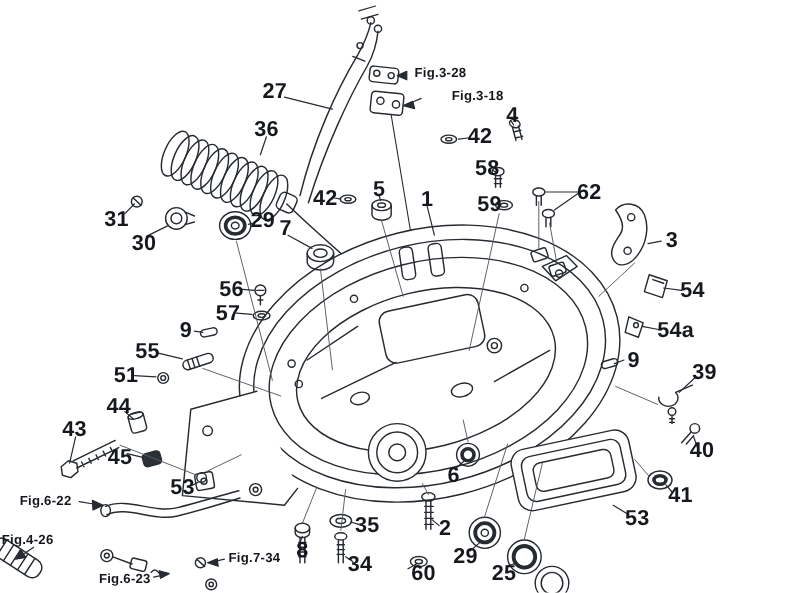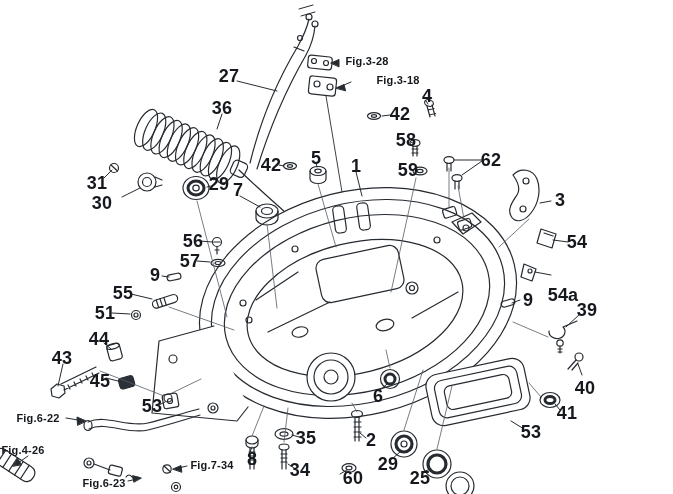--- a/index.html
+++ b/index.html
@@ -367,40 +367,40 @@
       <span class="part-label" style="left: 229px; top: 76px;">27</span>
       <span class="part-label" style="left: 222px; top: 108px;">36</span>
       <span class="part-label fig-ref" style="left: 367px; top: 61px;">Fig.3-28</span>
       <span class="part-label fig-ref" style="left: 378px; top: 80px; margin-left: 20px;">Fig.3-18</span>
       <span class="part-label" style="left: 400px; top: 114px;">42</span>
       <span class="part-label" style="left: 427px; top: 96px;">4</span>
       <span class="part-label" style="left: 406px; top: 140px;">58</span>
       <span class="part-label" style="left: 491px; top: 160px;">62</span>
       <span class="part-label" style="left: 408px; top: 170px;">59</span>
       <span class="part-label" style="left: 97px; top: 183px;">31</span>
-      <span class="part-label" style="left: 102px; top: 203px;">30</span>
+      <span class="part-label" style="left: 120px; top: 203px;">30</span>
       <span class="part-label" style="left: 219px; top: 184px;">29</span>
       <span class="part-label" style="left: 271px; top: 165px;">42</span>
       <span class="part-label" style="left: 316px; top: 158px;">5</span>
       <span class="part-label" style="left: 356px; top: 166px;">1</span>
       <span class="part-label" style="left: 238px; top: 190px;">7</span>
       <span class="part-label" style="left: 560px; top: 200px;">3</span>
       <span class="part-label" style="left: 193px; top: 241px;">56</span>
       <span class="part-label" style="left: 190px; top: 261px;">57</span>
       <span class="part-label" style="left: 577px; top: 242px;">54</span>
       <span class="part-label" style="left: 155px; top: 275px;">9</span>
-      <span class="part-label" style="left: 563px; top: 275px; margin-top: 20px;">54a</span>
+      <span class="part-label" style="left: 563px; top: 275px;">54a</span>
       <span class="part-label" style="left: 123px; top: 293px;">55</span>
       <span class="part-label" style="left: 105px; top: 313px;">51</span>
       <span class="part-label" style="left: 528px; top: 300px;">9</span>
       <span class="part-label" style="left: 587px; top: 310px;">39</span>
       <span class="part-label" style="left: 99px; top: 339px;">44</span>
       <span class="part-label" style="left: 62px; top: 358px;">43</span>
       <span class="part-label" style="left: 100px; top: 381px;">45</span>
-      <span class="part-label" style="left: 585px; top: 388px;">40</span>
+      <span class="part-label" style="left: 585px; top: 375px;">40</span>
       <span class="part-label fig-ref" style="left: 38px; top: 418px;">Fig.6-22</span>
       <span class="part-label" style="left: 152px; top: 406px;">53</span>
       <span class="part-label" style="left: 567px; top: 413px;">41</span>
       <span class="part-label" style="left: 531px; top: 432px;">53</span>
       <span class="part-label" style="left: 378px; top: 396px;">6</span>
       <span class="part-label" style="left: 306px; top: 438px;">35</span>
       <span class="part-label" style="left: 371px; top: 440px;">2</span>
       <span class="part-label fig-ref" style="left: 23px; top: 450px;">Fig.4-26</span>
       <span class="part-label" style="left: 252px; top: 459px;">8</span>
       <span class="part-label fig-ref" style="left: 212px; top: 465px;">Fig.7-34</span>

